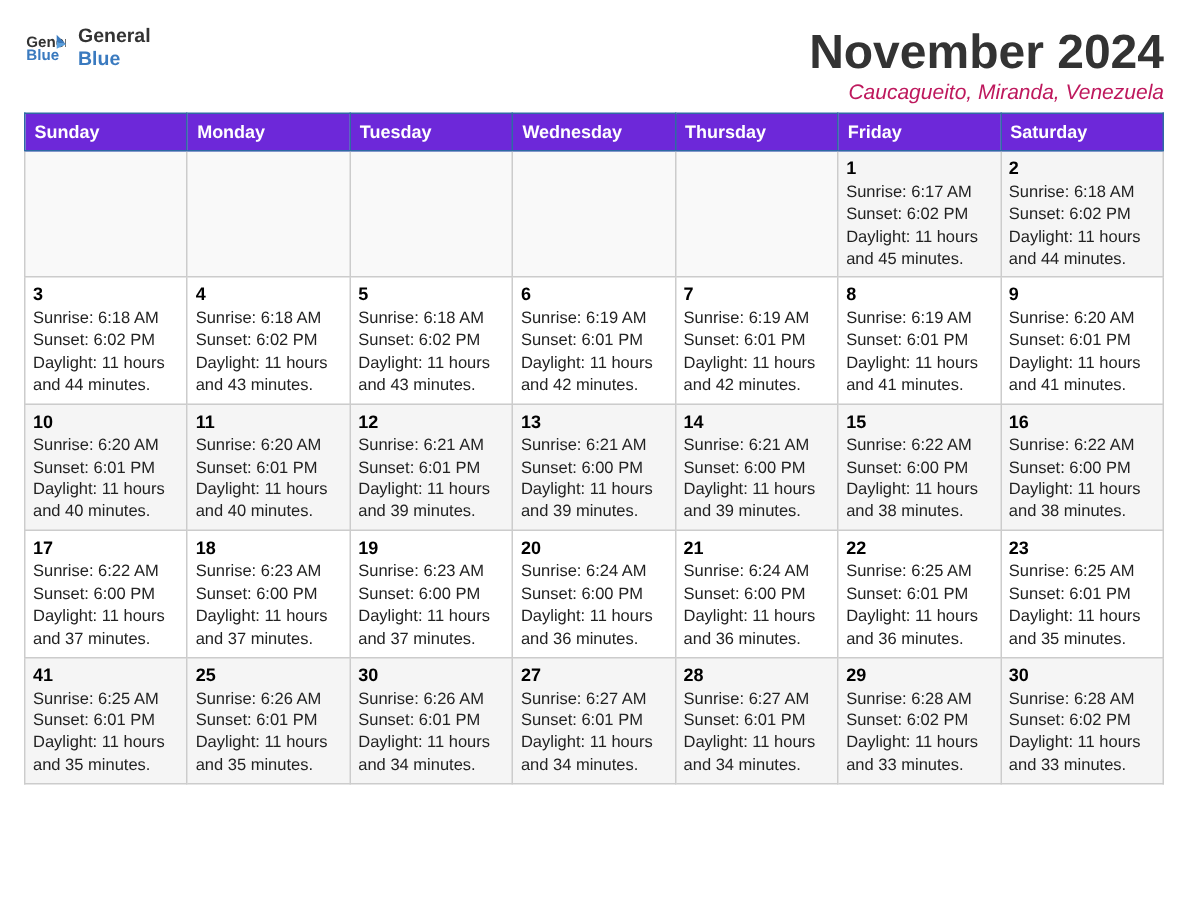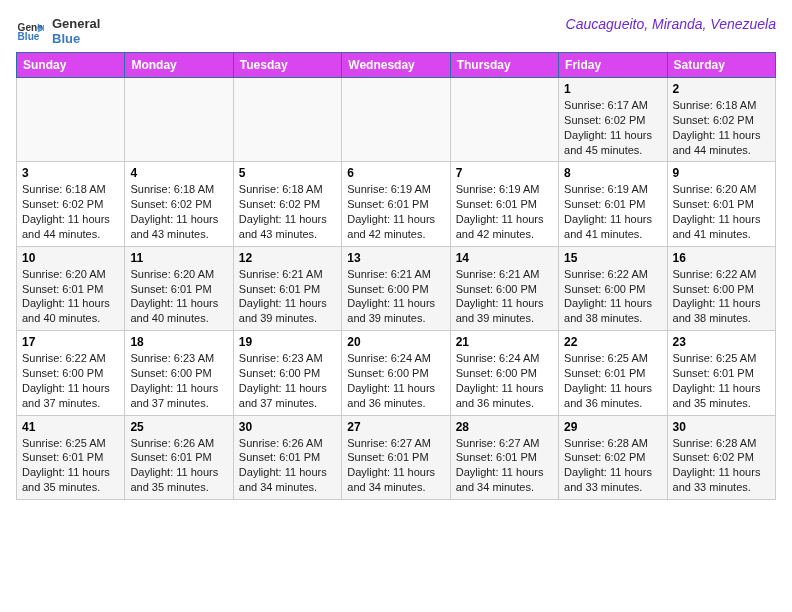--- a/index.html
+++ b/index.html
@@ -28,30 +28,30 @@
     .title-block {
       text-align: right;
     }
     .month-title {
       font-size: 32px;
       font-weight: bold;
       color: #333;
     }
     .subtitle {
       font-size: 14px;
-      color: #6d28d9;
+      color: #be185d;
       font-style: italic;
     }
     .calendar-table {
       width: 100%;
       border-collapse: collapse;
       font-size: 10.5px;
     }
     .calendar-table th {
-      background: #d946ef;
+      background: #6d28d9;
       color: #fff;
       text-align: left;
       padding: 5px 6px;
       font-size: 12px;
       font-weight: bold;
       border: 1px solid #2e6aa3;
     }
     .calendar-table td {
       border: 1px solid #ccc;
       vertical-align: top;
@@ -91,20 +91,21 @@
       <text x="2" y="30" font-size="13" font-weight="bold" fill="#3a7abf">Blue</text>
       <polygon points="28,8 36,16 28,14" fill="#3a7abf"></polygon>
       <polygon points="28,14 36,16 28,20" fill="#5aa0df"></polygon>
     </svg>
     <div style="margin-left:4px;">
       <div style="font-size:13px;font-weight:bold;color:#333;">General</div>
       <div style="font-size:13px;font-weight:bold;color:#3a7abf;">Blue</div>
     </div>
   </div>
   <div class="title-block">
+    <div class="month-title">November 2024</div>
     <div class="subtitle">Caucagueito, Miranda, Venezuela</div>
   </div>
 </div>
 
 <table class="calendar-table">
   <thead>
     <tr>
     <th>Sunday</th>
         <th>Monday</th>
         <th>Tuesday</th>

